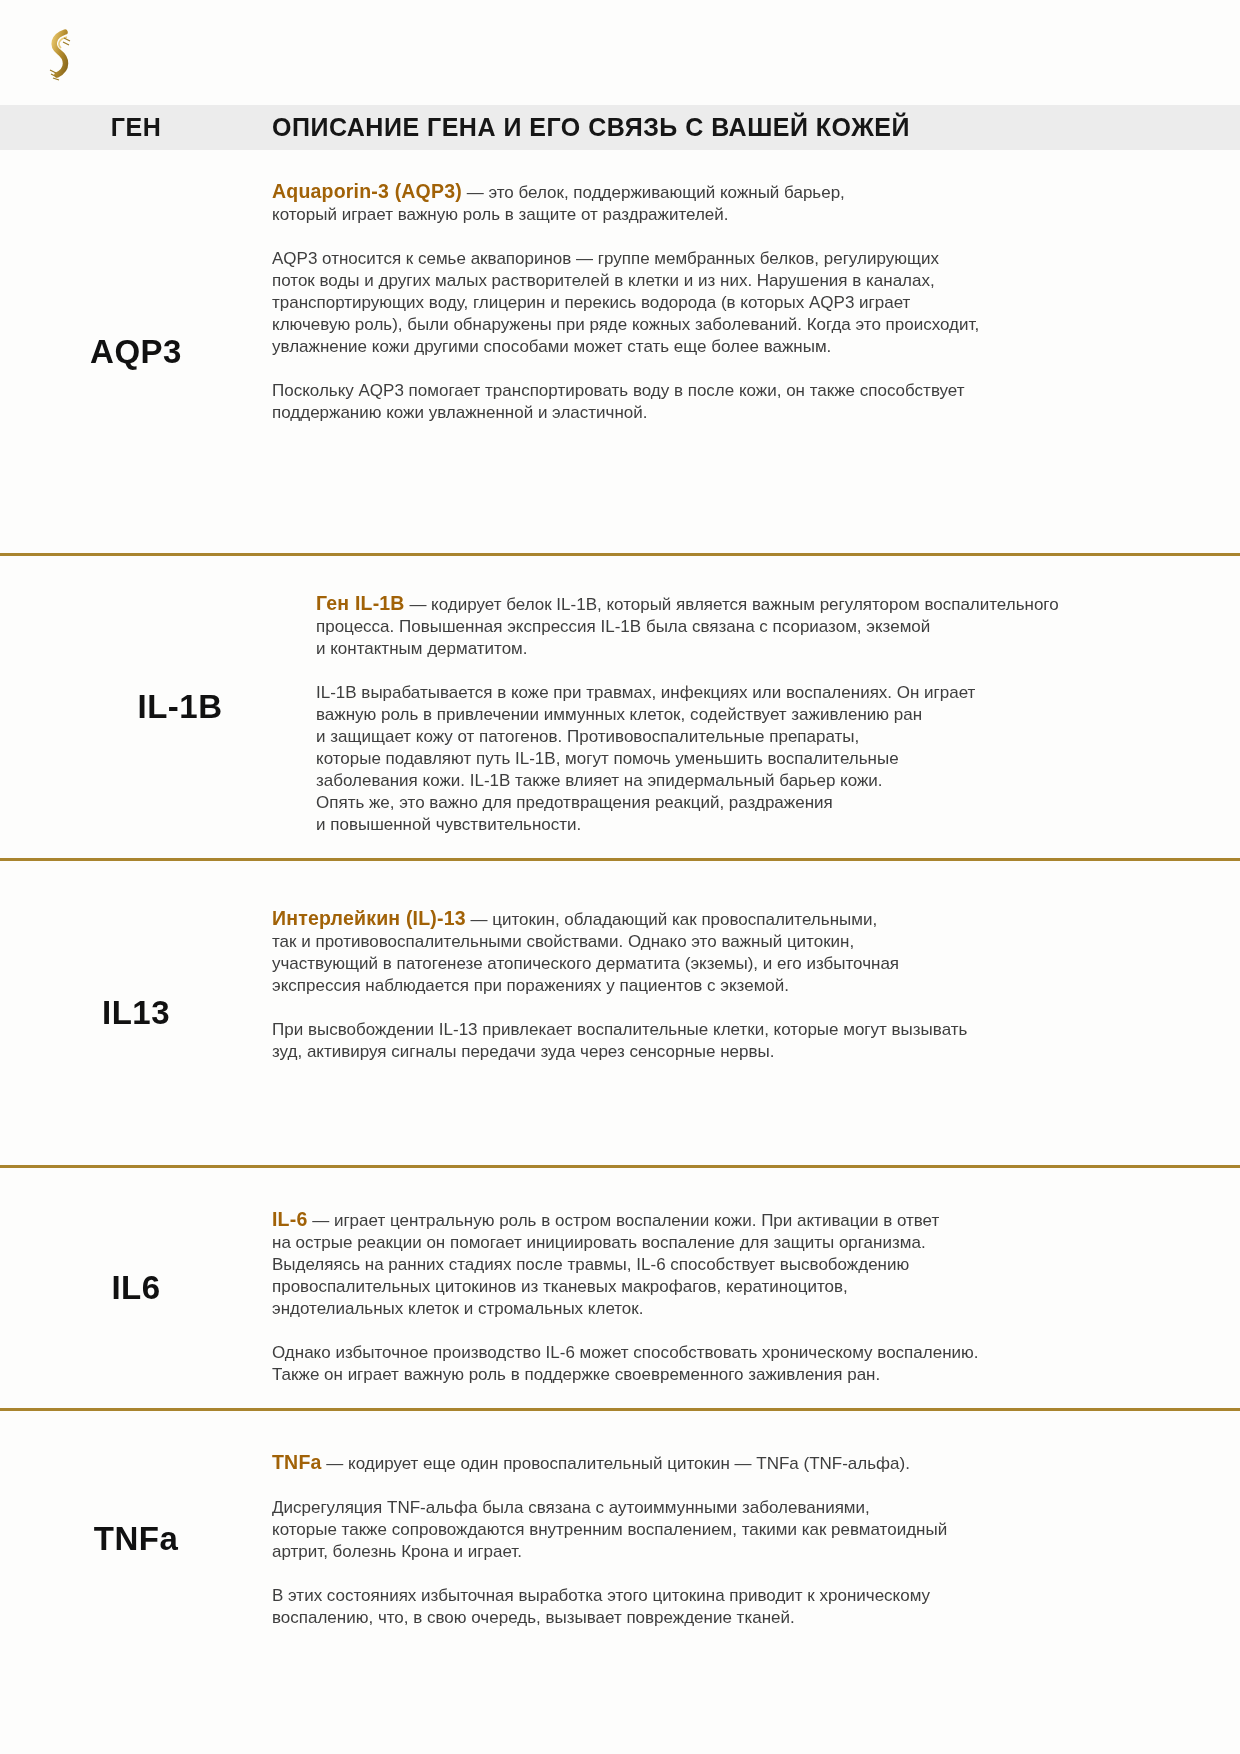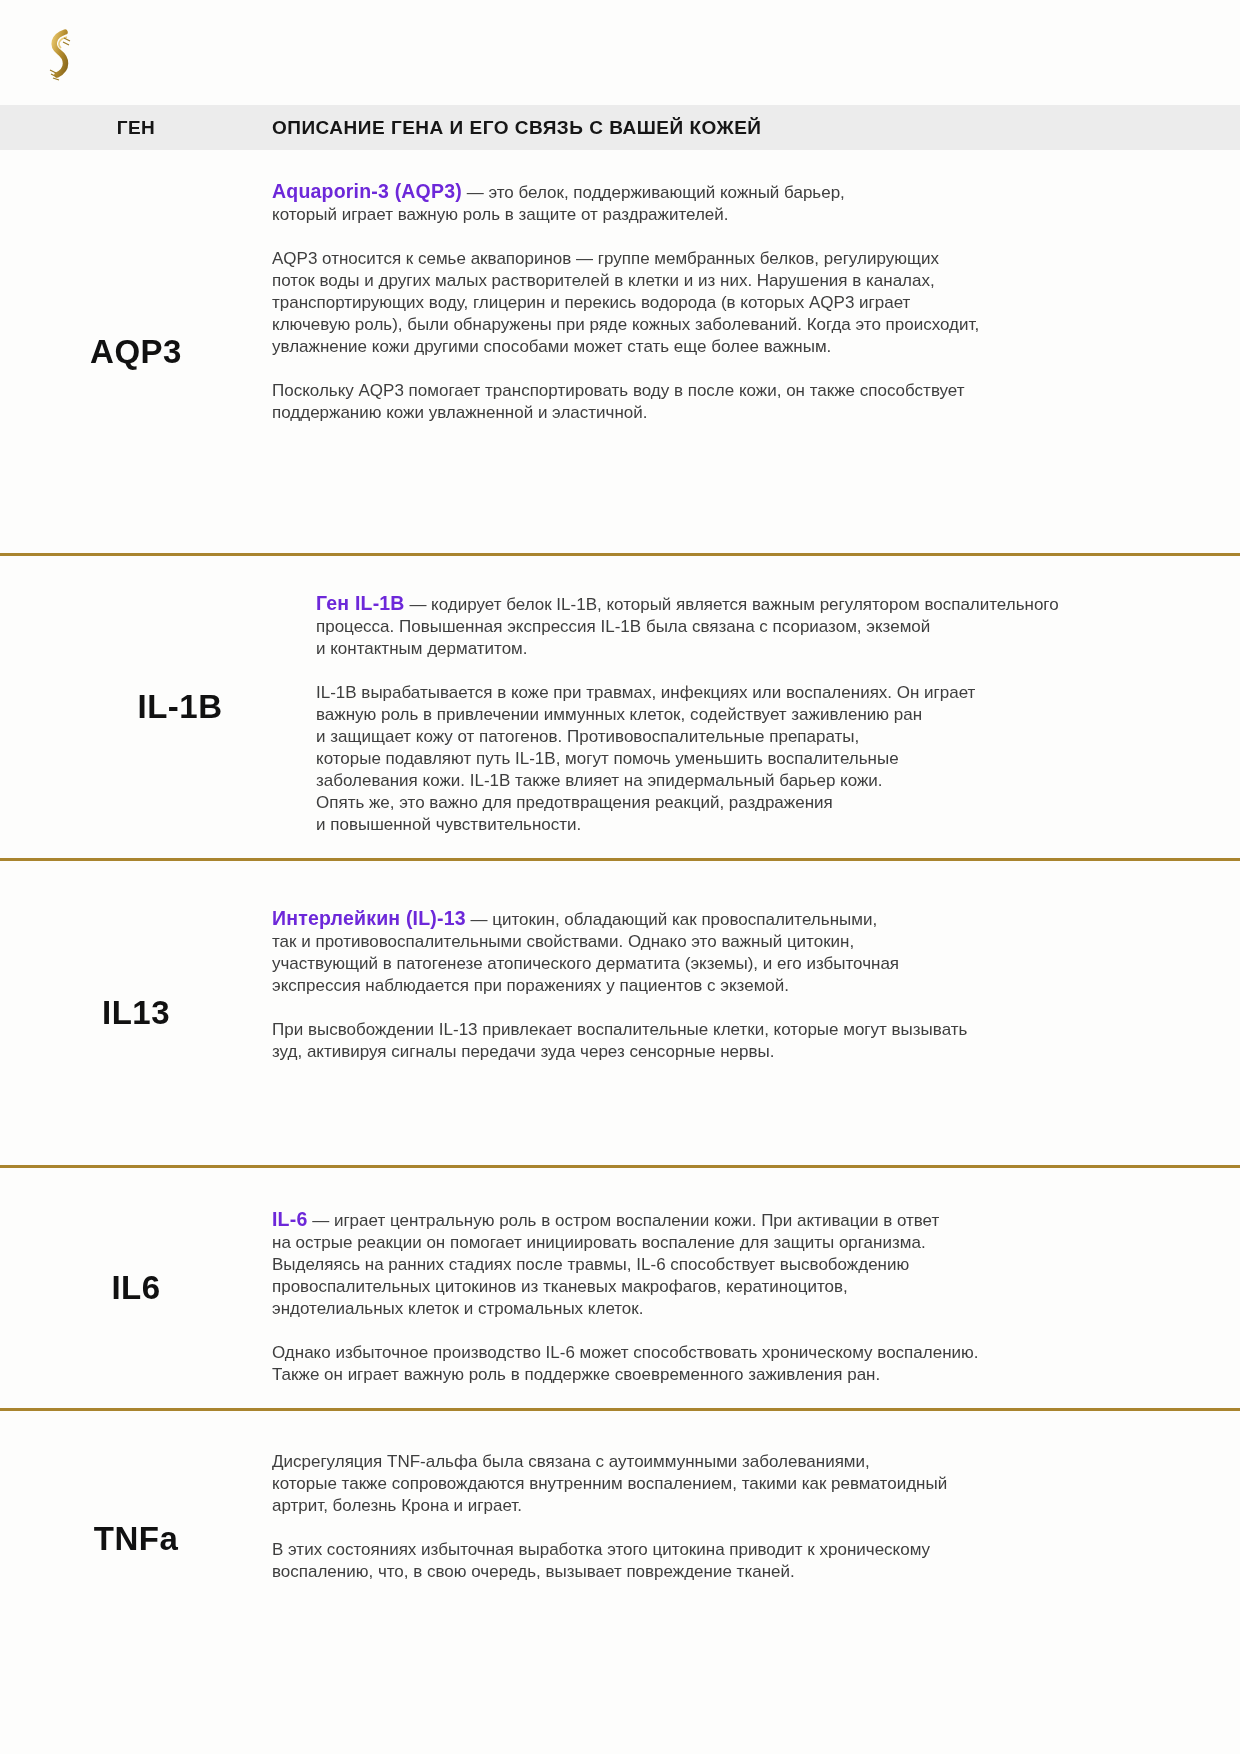--- a/index.html
+++ b/index.html
@@ -31,21 +31,21 @@
     flex:0 0 272px;
     display:flex;
     justify-content:center;
   }
   .desc-col{
     flex:1 1 auto;
     padding-right:48px;
   }
   .header-cell{
     font-weight:bold;
-    font-size:19px;
+    font-size:25px;
     color:#161616;
     letter-spacing:0.5px;
   }
   .rows{display:block;}
   .row{
     display:flex;
     box-sizing:border-box;
   }
   .row + .row{
     border-top:3px solid var(--gold,#a9842e);
@@ -72,21 +72,21 @@
   .paragraphs p{
     margin:0 0 22px 0;
     font-size:17px;
     line-height:22px;
     color:#3e3e3e;
     white-space:pre-line;
     max-width:930px;
   }
   .paragraphs p b{
     font-size:19.5px;
-    color:#6d28d9;
+    color:#a16207;
     letter-spacing:0.2px;
   }
 </style>
 </head>
 <body>
 
 <div class="page">
 
   <div class="logo">
     <svg width="32" height="58" viewBox="0 0 32 58" xmlns="http://www.w3.org/2000/svg">
@@ -165,20 +165,21 @@
 провоспалительных цитокинов из тканевых макрофагов, кератиноцитов,
 эндотелиальных клеток и стромальных клеток.</p>
           <p>Однако избыточное производство IL-6 может способствовать хроническому воспалению.
 Также он играет важную роль в поддержке своевременного заживления ран.</p>
         </div>
   </section>
 
   <section class="row">
     <div class="gene-col gene-name">TNFa</div>
     <div class="desc-col paragraphs">
+          <p><b>TNFa</b> — кодирует еще один провоспалительный цитокин — TNFa (TNF-альфа).</p>
           <p>Дисрегуляция TNF-альфа была связана с аутоиммунными заболеваниями,
 которые также сопровождаются внутренним воспалением, такими как ревматоидный
 артрит, болезнь Крона и играет.</p>
           <p>В этих состояниях избыточная выработка этого цитокина приводит к хроническому
 воспалению, что, в свою очередь, вызывает повреждение тканей.</p>
         </div>
   </section>
 </div>
 
 </div>

